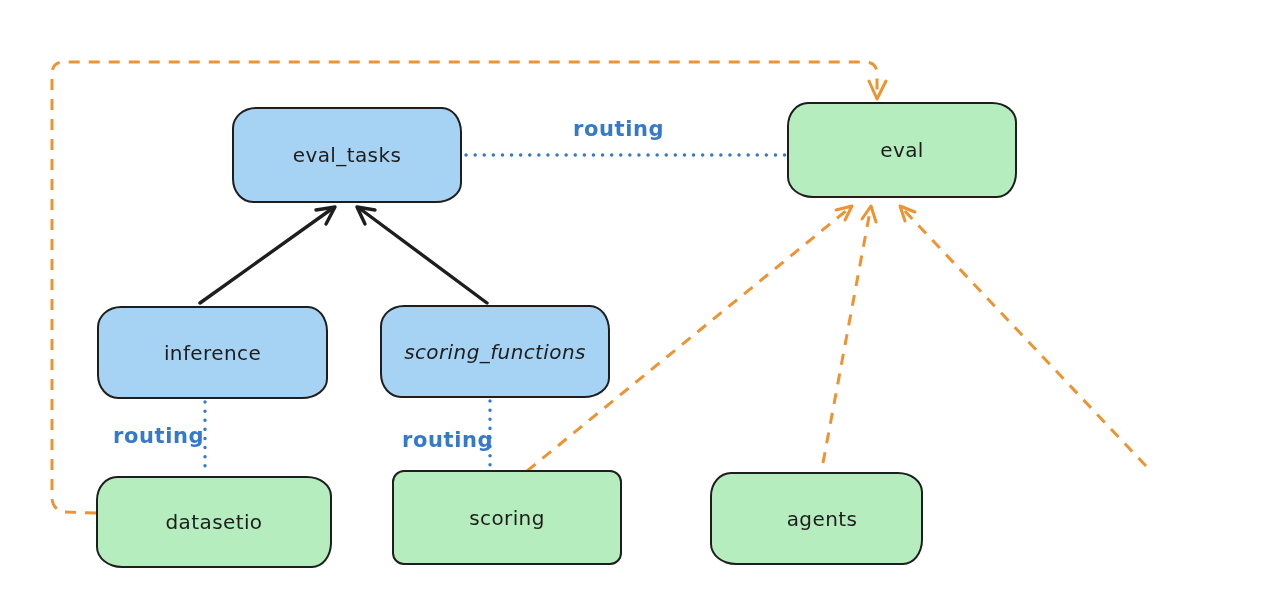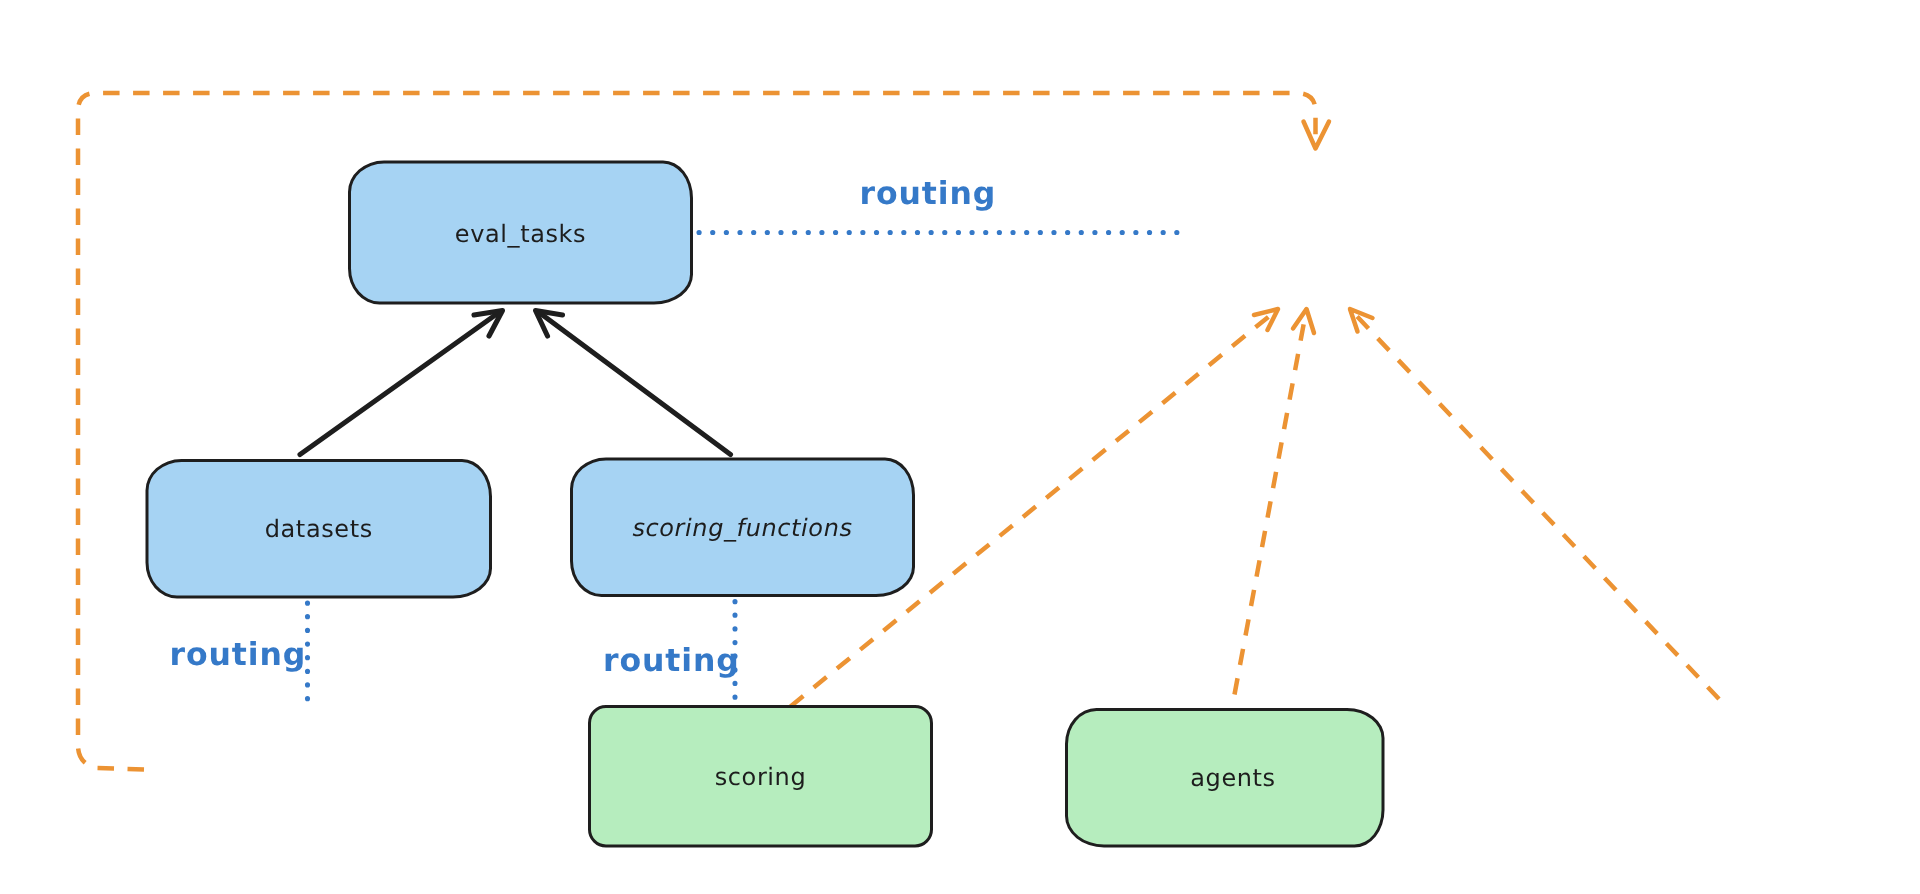--- a/index.html
+++ b/index.html
@@ -8,21 +8,21 @@
     width:1280px;height:596px;
     background:#ffffff;
     overflow:hidden;
     font-family:"DejaVu Sans", sans-serif;
   }
   #wires{position:absolute;left:0;top:0;width:1280px;height:596px;}
   .node{
     position:absolute;
     display:flex;align-items:center;justify-content:center;
     border:2.6px solid #1e1e1e;
-    font-size:16px;color:#1d1d1d;
+    font-size:20px;color:#1d1d1d;
     letter-spacing:0.4px;
     box-sizing:border-box;
   }
   .node.blue{
     background:#a6d3f3;
     border-radius:24px 20px 26px 21px / 21px 25px 20px 24px;
   }
   .node.green{
     background:#b6edbe;
     border-radius:21px 25px 20px 26px / 24px 20px 25px 21px;
@@ -64,29 +64,35 @@
 
     <path d="M 205 402 L 205 473" stroke="#3579c8" stroke-width="3.4" stroke-dasharray="0.1 9" stroke-linecap="round"></path>
 
     <path d="M 490 401 L 490 467" stroke="#3579c8" stroke-width="3.4" stroke-dasharray="0.1 9" stroke-linecap="round"></path>
   </svg>
 
   <div class="node blue" style="left:232px;top:107px;width:230px;height:96px;">
     <span>eval_tasks</span>
   </div>
 
+  <div class="node green" style="left:787px;top:102px;width:230px;height:96px;">
+    <span>eval</span>
+  </div>
 
   <div class="node blue" style="left:97px;top:306px;width:231px;height:93px;">
-    <span>datasets</span>
+    <span>inference</span>
   </div>
 
   <div class="node blue" style="left:380px;top:305px;width:230px;height:93px;font-style:italic;">
     <span>scoring_functions</span>
   </div>
 
+  <div class="node green" style="left:96px;top:476px;width:236px;height:92px;">
+    <span>datasetio</span>
+  </div>
 
   <div class="node green" style="left:392px;top:470px;width:230px;height:95px;border-radius:12px;">
     <span>scoring</span>
   </div>
 
   <div class="node green" style="left:710px;top:472px;width:213px;height:93px;padding-left:11px;">
     <span>agents</span>
   </div>
 
 

